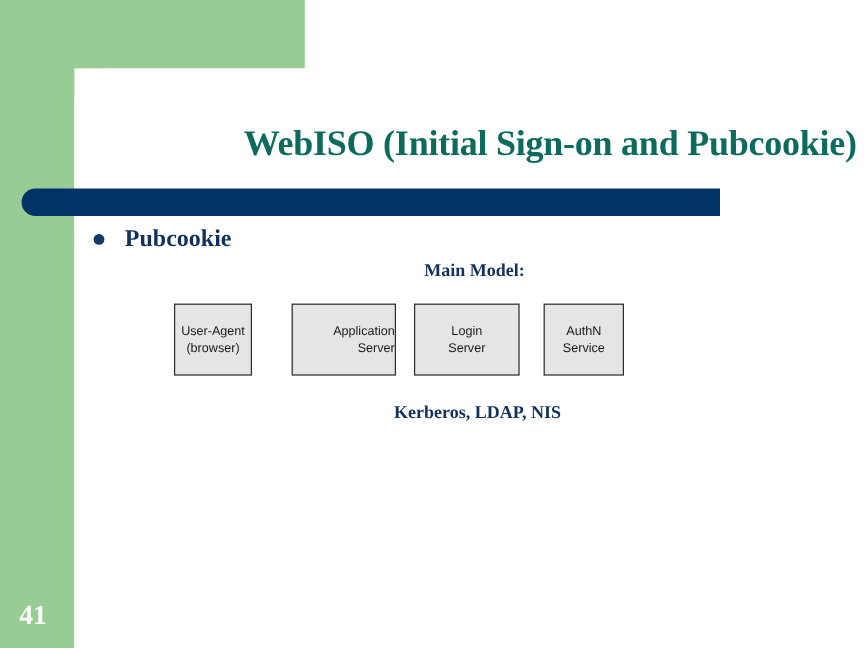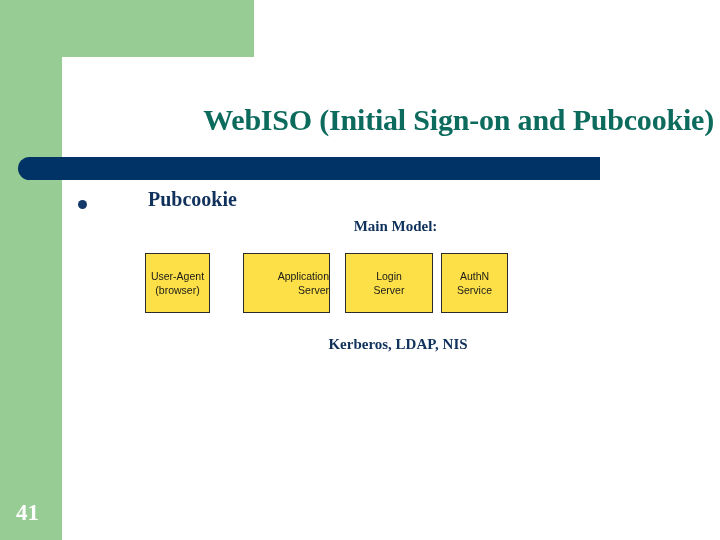--- a/index.html
+++ b/index.html
@@ -75,22 +75,21 @@
   .body {
     position: absolute;
     left: 78px;
     top: 186px;
     width: 600px;
     color: #10315c;
   }
   .bullet-row {
     position: relative;
     display: flex;
-    align-items: center;
-    gap: 44px;
+    align-items: flex-start;
   }
   .bullet-dot {
     flex: 0 0 auto;
     width: 9px;
     height: 9px;
     border-radius: 50%;
     background: #14396b;
     margin-top: 9px;
     margin-right: 17px;
   }
@@ -125,37 +124,37 @@
     left: 145px;
     top: 253px;
     width: 400px;
     height: 62px;
   }
   .dbox {
     position: absolute;
     top: 0;
     height: 60px;
     border: 1px solid #2b2b2b;
-    background: #fde047;
+    background: #e5e5e5;
     box-sizing: border-box;
     display: flex;
     flex-direction: column;
     align-items: center;
     justify-content: center;
     font-family: "Liberation Sans", sans-serif;
     font-size: 10.5px;
     line-height: 14px;
     color: #1a1a1a;
     text-align: center;
   }
   .dbox span { display: block; }
   .dbox-1 { left: 0px;   width: 65px; }
   .dbox-2 { left: 98px;  width: 87px; align-items: flex-end; }
   .dbox-3 { left: 200px; width: 88px; }
-  .dbox-4 { left: 296px; width: 67px; }
+  .dbox-4 { left: 308px; width: 67px; }
 
   
   .page-number {
     position: absolute;
     left: 16px;
     top: 500px;
     font-family: "Liberation Serif", serif;
     font-weight: bold;
     font-size: 23px;
     color: #ffffff;

